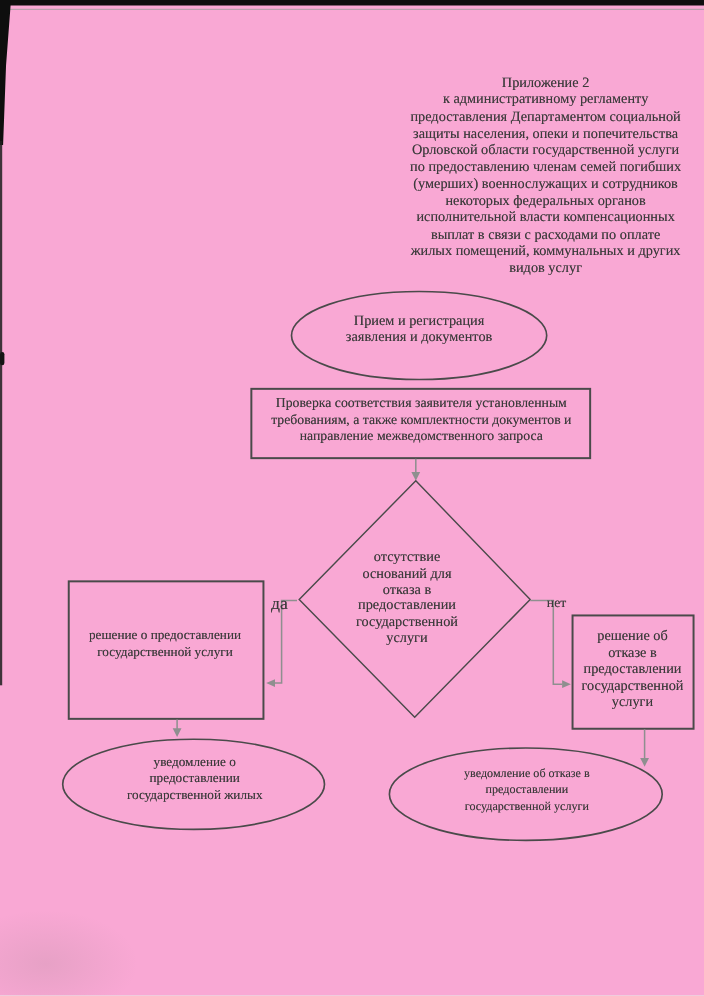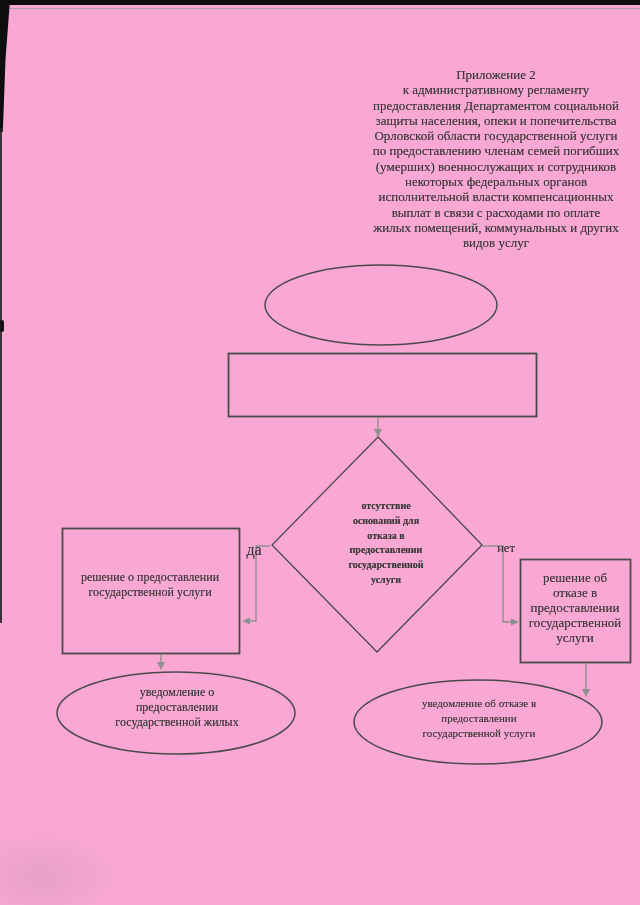--- a/index.html
+++ b/index.html
@@ -27,21 +27,21 @@
   .txt{
     position:absolute;
     text-align:center;
     white-space:pre-line;
     color:#3b3b3b;
     text-shadow:0 0 .4px rgba(40,40,40,.55);
   }
   .header-block{left:330px;top:67px;width:332px;font-size:13px;line-height:15.3px;}
   .start-ellipse-text{left:271px;top:283px;width:220px;font-size:13px;line-height:15.3px;}
   .check-rect-text{left:233px;top:359px;width:300px;font-size:12.5px;line-height:15.2px;}
-  .diamond-text{left:306px;top:499px;width:160px;font-size:10px;line-height:14.8px;font-weight:bold;}
+  .diamond-text{left:290px;top:499px;width:160px;font-size:13px;line-height:14.8px;}
   .yes-label{left:243px;top:541px;width:22px;font-size:16px;}
   .no-label{left:492px;top:541px;width:28px;font-size:12.5px;}
   .approve-rect-text{left:70px;top:570px;width:160px;font-size:12px;line-height:15px;}
   .deny-rect-text{left:524px;top:570px;width:102px;font-size:13px;line-height:15px;}
   .approve-ellipse-text{left:87px;top:685px;width:180px;font-size:12px;line-height:15px;}
   .deny-ellipse-text{left:389px;top:696px;width:180px;font-size:11px;line-height:15px;}
 </style>
 </head>
 <body>
 
@@ -92,21 +92,26 @@
 защиты населения, опеки и попечительства
 Орловской области государственной услуги
 по предоставлению членам семей погибших
 (умерших) военнослужащих и сотрудников
 некоторых федеральных органов
 исполнительной власти компенсационных
 выплат в связи с расходами по оплате
 жилых помещений, коммунальных и других
 видов услуг</div>
 
+  <div class="txt start-ellipse-text">Прием и регистрация
+заявления и документов</div>
 
+  <div class="txt check-rect-text">Проверка соответствия заявителя установленным
+требованиям, а также комплектности документов и
+направление межведомственного запроса</div>
 
   <div class="txt diamond-text">отсутствие
 оснований для
 отказа в
 предоставлении
 государственной
 услуги</div>
 
   <div class="txt yes-label">да</div>
 

